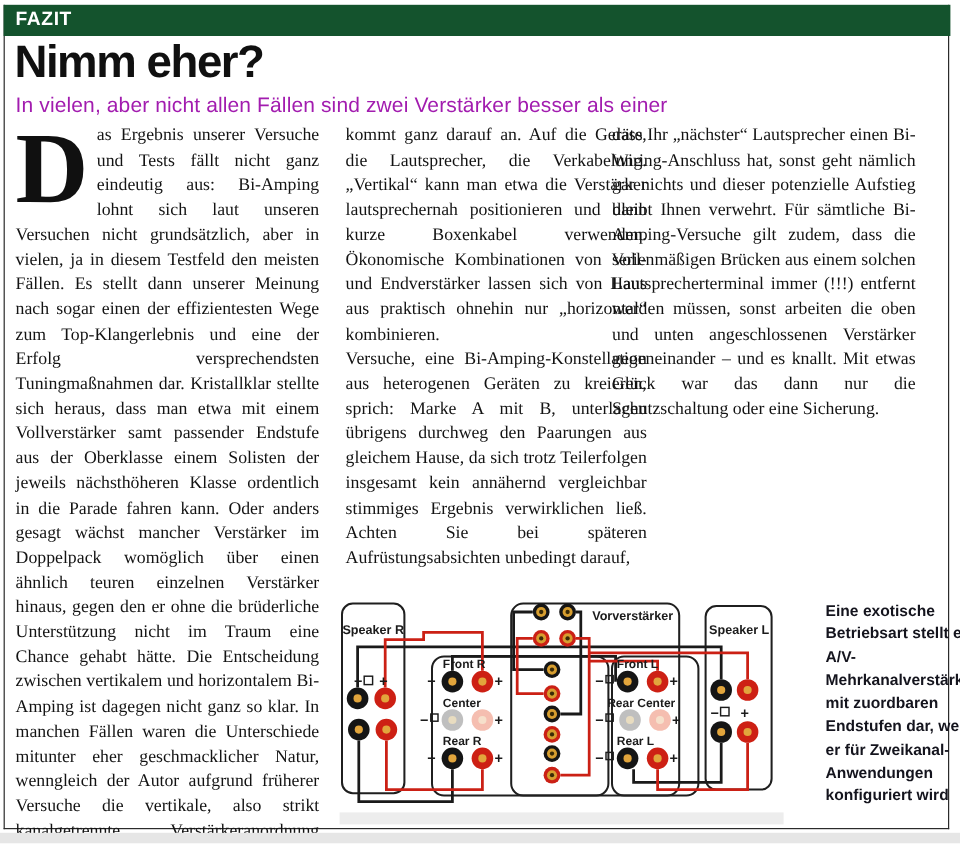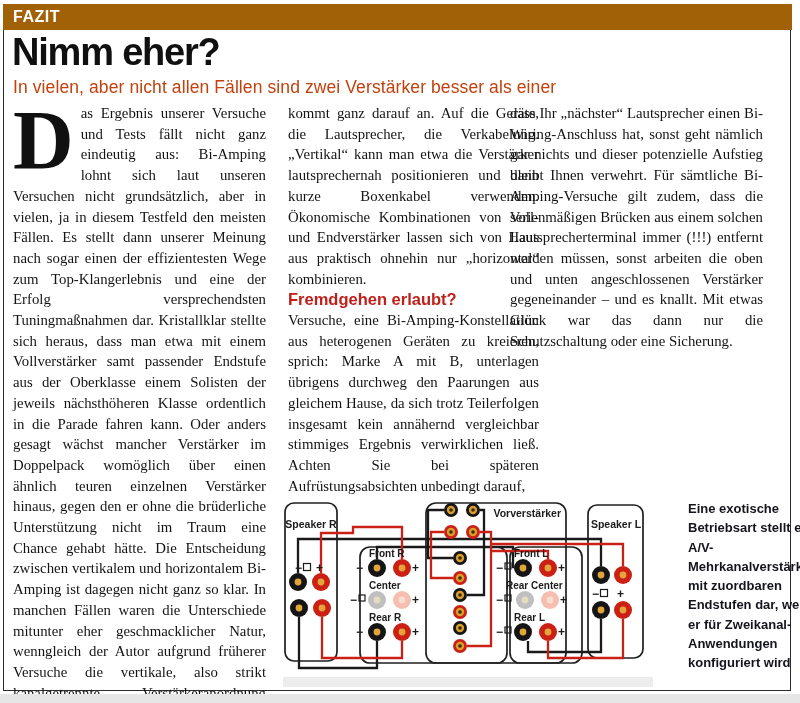--- a/index.html
+++ b/index.html
@@ -1,22 +1,22 @@
 <!DOCTYPE html>
 <html lang="de"><head>
 <meta charset="utf-8">
 <style>
   html,body{margin:0;padding:0;background:#fff;}
   body{width:800px;height:703px;position:relative;font-family:"Liberation Sans",sans-serif;overflow:hidden;}
   .frame{position:absolute;left:3px;top:4px;width:786px;height:686px;border:1.5px solid #2b2b2b;border-top:none;}
   .bottom-strip{position:absolute;left:0;top:694px;width:800px;height:9px;background:#e6e6e6;}
-  .kicker-bar{position:absolute;left:3px;top:4px;width:789px;height:26px;background:#a16207;}
+  .kicker-bar{position:absolute;left:3px;top:4px;width:789px;height:26px;background:#14532d;}
   .kicker-bar span{color:#fff;font-weight:bold;font-size:16px;line-height:26px;margin-left:10px;letter-spacing:.5px;}
   .title{position:absolute;left:12px;top:33px;margin:0;font-size:38px;line-height:1;font-weight:bold;letter-spacing:-1.2px;color:#101010;}
-  .subtitle{position:absolute;left:13px;top:77px;margin:0;font-size:17.5px;color:#c2410c;letter-spacing:.1px;}
+  .subtitle{position:absolute;left:13px;top:77px;margin:0;font-size:17.5px;color:#a21caf;letter-spacing:.1px;}
   .col{position:absolute;top:103px;font-family:"Liberation Serif",serif;font-size:14.8px;line-height:20.7px;
        text-align:justify;color:#131313;-webkit-hyphens:auto;hyphens:auto;}
   .col p{margin:0;}
   .col1{left:13px;width:253px;}
   .col2{left:288px;width:251px;}
   .col3{left:510px;width:253px;}
   .dropcap{float:left;font-family:"Liberation Serif",serif;font-weight:bold;font-size:84px;line-height:66px;
            margin:5px 7px 0 0;color:#101010;}
   .redhead{font-family:"Liberation Sans",sans-serif;color:#c0201a;font-size:16.5px;font-weight:bold;
            margin:9px 0 4px 0;text-align:left;}
@@ -47,21 +47,20 @@
 
 <h1 class="title">Nimm eher?</h1>
 <p class="subtitle">In vielen, aber nicht allen Fällen sind zwei Verstärker besser als einer</p>
 
 <div class="col col1">
   <span class="dropcap">D</span><span>as Ergebnis unserer Versuche und Tests fällt nicht ganz eindeutig aus: Bi-Amping lohnt sich laut unseren Versuchen nicht grundsätzlich, aber in vielen, ja in diesem Testfeld den meisten Fällen. Es stellt dann unserer Meinung nach sogar einen der effizientesten Wege zum Top-Klangerlebnis und eine der Erfolg versprechendsten Tuningmaßnahmen dar. Kristallklar stellte sich heraus, dass man etwa mit einem Vollverstärker samt passender Endstufe aus der Oberklasse einem Solisten der jeweils nächsthöheren Klasse ordentlich in die Parade fahren kann. Oder anders gesagt wächst mancher Verstärker im Doppelpack womöglich über einen ähnlich teuren einzelnen Verstärker hinaus, gegen den er ohne die brüderliche Unterstützung nicht im Traum eine Chance gehabt hätte. Die Entscheidung zwischen vertikalem und horizontalem Bi-Amping ist dagegen nicht ganz so klar. In manchen Fällen waren die Unterschiede mitunter eher geschmacklicher Natur, wenngleich der Autor aufgrund früherer Versuche die vertikale, also strikt kanalgetrennte Verstärkeranordnung bisher bevorzugte. Wie so oft: Es</span>
 </div>
 
 <div class="col col2">
   <p>kommt ganz darauf an. Auf die Geräte, die Lautsprecher, die Verkabelung. „Vertikal“ kann man etwa die Verstärker lautsprechernah positionieren und dann kurze Boxenkabel verwenden. Ökonomische Kombinationen von Voll- und Endverstärker lassen sich von Haus aus praktisch ohnehin nur „horizontal“ kombinieren.</p>
-  <p class="redhead">Fremdgehen erlaubt?</p>
   <p>Versuche, eine Bi-Amping-Konstellation aus heterogenen Geräten zu kreieren, sprich: Marke A mit B, unterlagen übrigens durchweg den Paarungen aus gleichem Hause, da sich trotz Teilerfolgen insgesamt kein annähernd vergleichbar stimmiges Ergebnis verwirklichen ließ. Achten Sie bei späteren Aufrüstungsabsichten unbedingt darauf,</p>
 </div>
 
 <div class="col col3">
   <p>dass Ihr „nächster“ Lautsprecher einen Bi-Wiring-Anschluss hat, sonst geht nämlich gar nichts und dieser potenzielle Aufstieg bleibt Ihnen verwehrt. Für sämtliche Bi-Amping-Versuche gilt zudem, dass die serienmäßigen Brücken aus einem solchen Lautsprecherterminal immer (!!!) entfernt werden müssen, sonst arbeiten die oben und unten angeschlossenen Verstärker gegeneinander – und es knallt. Mit etwas Glück war das dann nur die Schutzschaltung oder eine Sicherung.</p>
 </div>
 
 <div class="fig-shadow"></div>
 
 <svg class="figure" viewBox="280 490 366 198" width="366" height="198" xmlns="http://www.w3.org/2000/svg">

